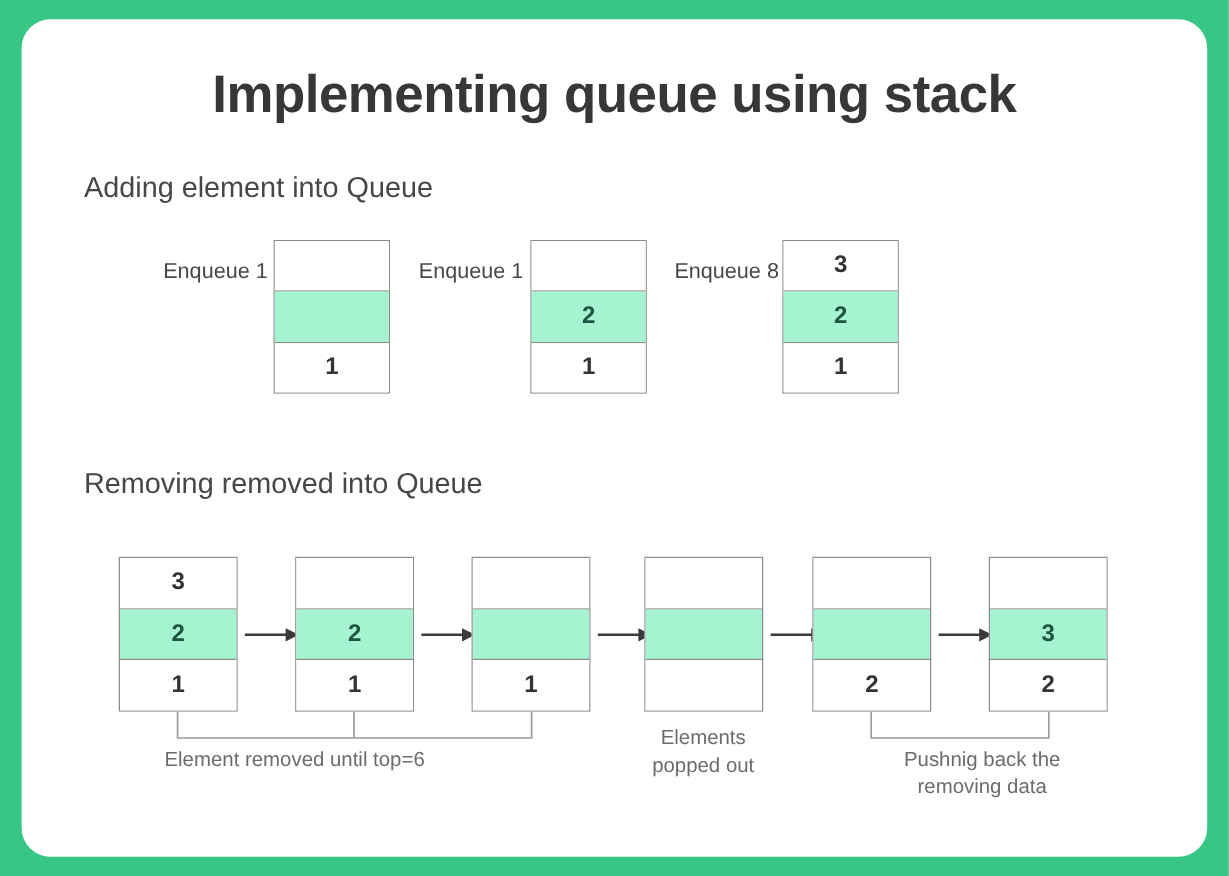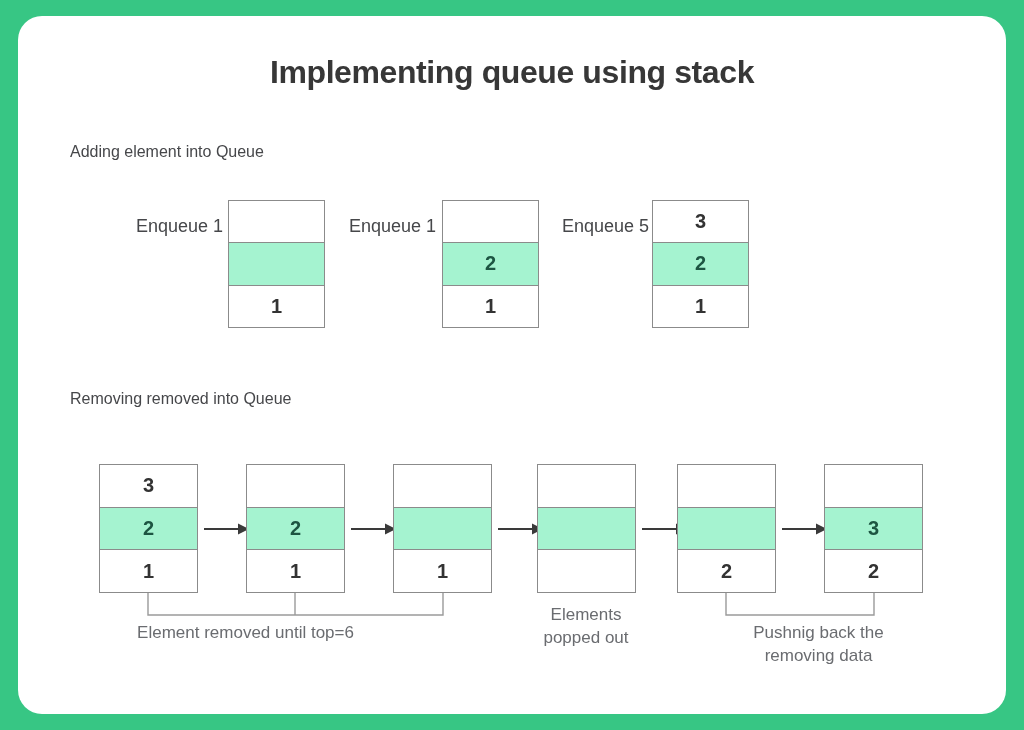--- a/index.html
+++ b/index.html
@@ -26,30 +26,30 @@
     left: 0; top: 0;
     width: 988px; height: 698px;
   }
 
   
   .title {
     position: absolute;
     left: 0; top: 38px;
     width: 988px;
     text-align: center;
-    font-size: 32px;
+    font-size: 44px;
     font-weight: 700;
     color: #373737;
     letter-spacing: -0.4px;
   }
 
   
   .section-heading {
     position: absolute;
-    font-size: 16px;
+    font-size: 24px;
     font-weight: 400;
     color: #46474a;
     white-space: nowrap;
     text-align: right;
   }
   .heading-add { left: 52px; top: 127px; }
   .heading-remove { left: 52px; top: 374px; }
 
   
   .stack {
@@ -120,21 +120,21 @@
       <div class="cell">1</div>
     </div>
 
     <div class="enq-label" style="left:331px; top:200px;">Enqueue 1</div>
     <div class="stack" style="left:424px; top:184px; width:97px; height:128px;">
       <div class="cell"></div>
       <div class="cell filled">2</div>
       <div class="cell">1</div>
     </div>
 
-    <div class="enq-label" style="left:544px; top:200px;">Enqueue 5</div>
+    <div class="enq-label" style="left:544px; top:200px;">Enqueue 8</div>
     <div class="stack" style="left:634px; top:184px; width:97px; height:128px;">
       <div class="cell">3</div>
       <div class="cell filled">2</div>
       <div class="cell">1</div>
     </div>
 
     <div class="section-heading heading-remove">Removing removed into Queue</div>
 
     <div class="stack" style="left:81px; top:448px; width:99px; height:129px;">
       <div class="cell">3</div>

